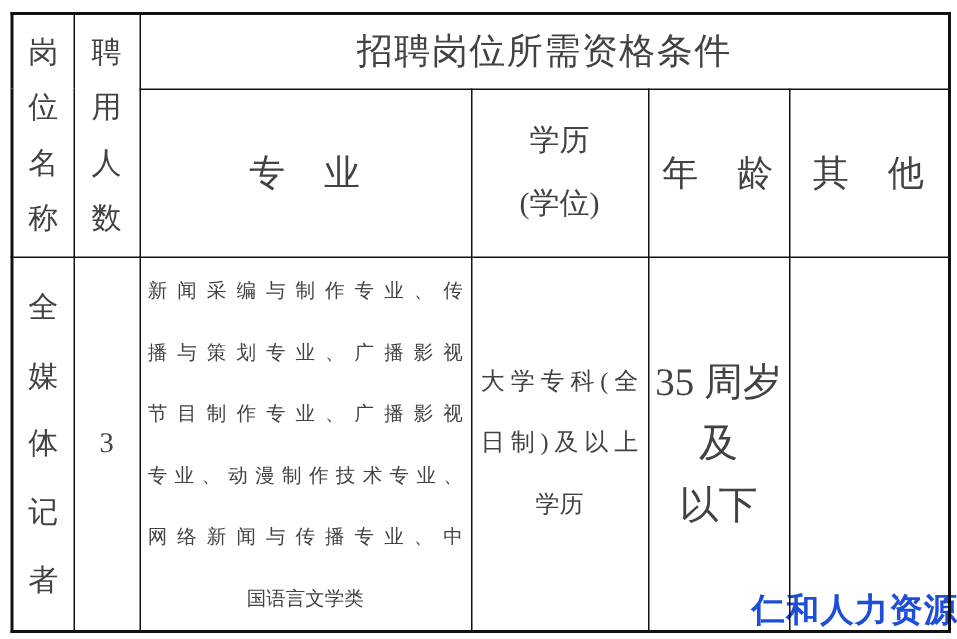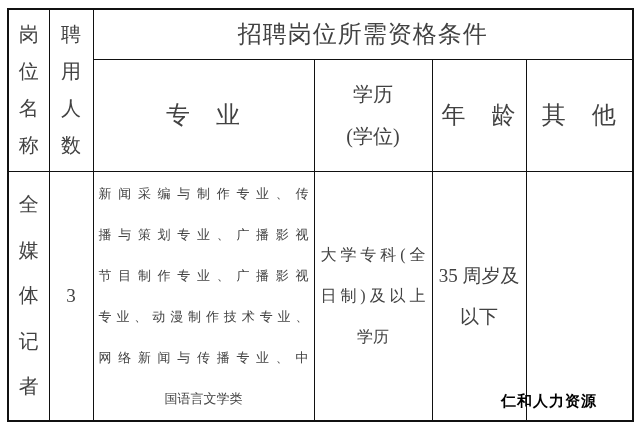--- a/index.html
+++ b/index.html
@@ -52,32 +52,32 @@
   
   td.majors { padding: 0 5px; }
   td.majors .line { line-height: 41px; font-size: 13px; white-space: nowrap; }
   td.majors .jline { text-align: justify; text-align-last: justify; white-space: normal; }
   td.majors .cline { text-align: center; }
   
   td.edu { padding: 0 6px; text-align: left; }
   td.edu .line { line-height: 41px; font-size: 16px; white-space: nowrap; }
   td.edu .jline { text-align: justify; text-align-last: justify; white-space: normal; }
   
-  td.age .line { line-height: 41px; font-size: 19px; text-align: center; }
+  td.age .line { line-height: 41px; font-size: 26px; text-align: center; }
   .headcount { font-size: 19px; }
   
   .watermark {
     position: absolute;
     left: 501px; top: 392px;
     width: 135px;
     font-family: "Liberation Sans", "DejaVu Sans", sans-serif;
     font-weight: bold;
-    font-size: 15px;
+    font-size: 22px;
     letter-spacing: 1px;
-    color: #000000;
+    color: #1d4ed8;
     mix-blend-mode: multiply;
     white-space: nowrap;
     pointer-events: none;
   }
 </style>
 </head>
 <body>
 
 <div class="page">
 

